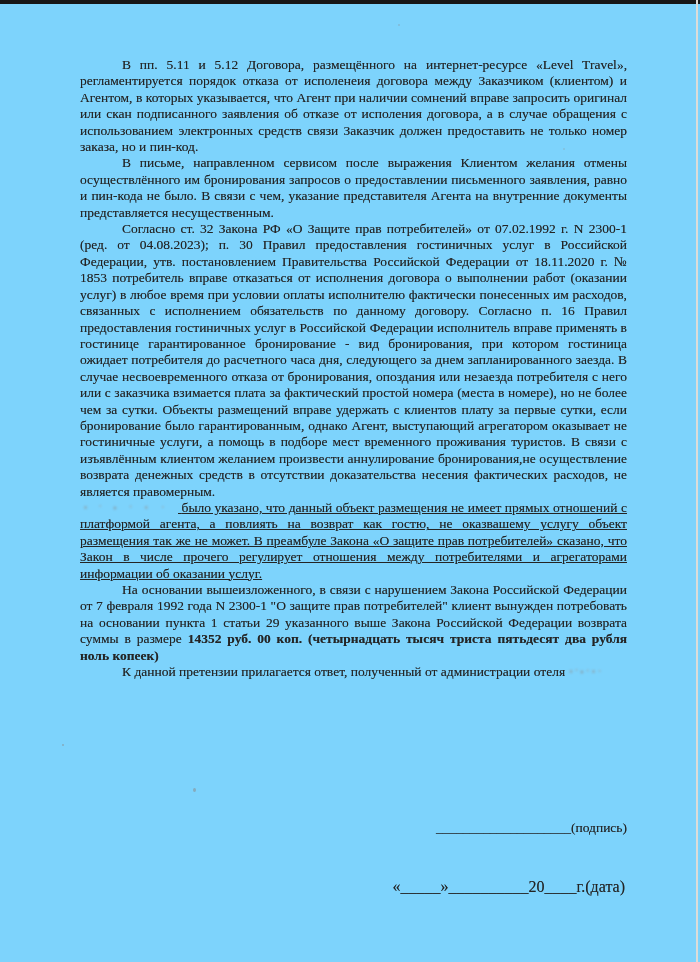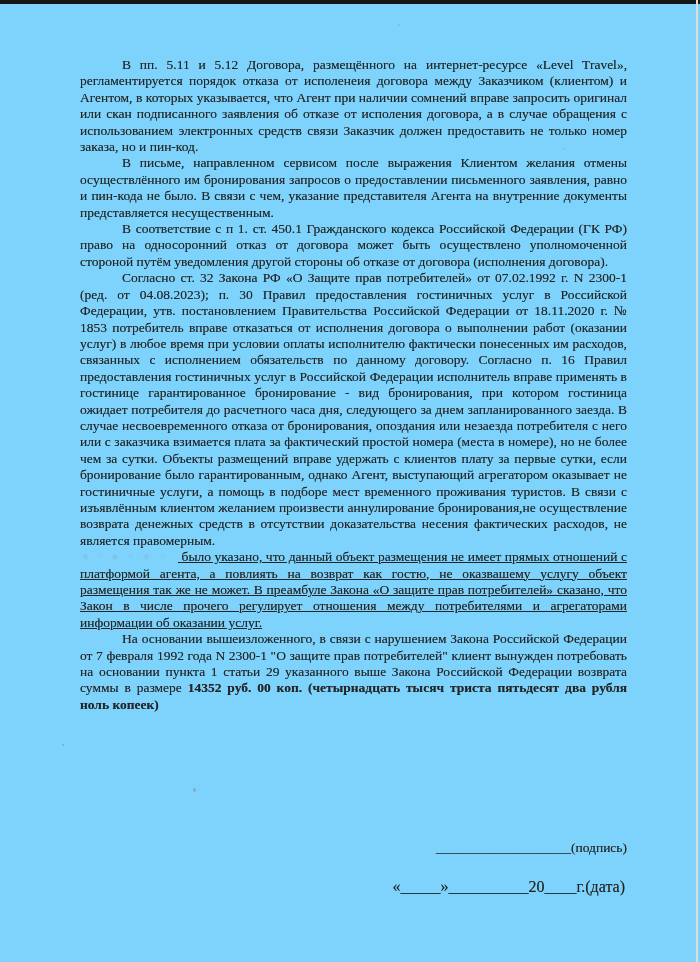--- a/index.html
+++ b/index.html
@@ -35,21 +35,21 @@
       radial-gradient(circle 3px at 6% 55%, #8f8f8f 0, transparent 75%),
       radial-gradient(circle 2px at 22% 40%, #9c9c9c 0, transparent 75%),
       radial-gradient(circle 3px at 38% 60%, #8a8a8a 0, transparent 75%),
       radial-gradient(circle 2px at 55% 45%, #999 0, transparent 75%),
       radial-gradient(circle 3px at 72% 55%, #929292 0, transparent 75%),
       radial-gradient(circle 2px at 90% 50%, #9c9c9c 0, transparent 75%);
     filter:blur(1.2px); opacity:.75;
   }
   .smudge.small { width:34px; margin-right:0; margin-left:4px; }
   .sig-row {
-    position:absolute; top:840px; right:73px;
+    position:absolute; top:820px; right:73px;
     font-size:13.5px; white-space:nowrap;
     text-shadow:0 0 0.4px rgba(20,20,20,0.45);
   }
   .date-row {
     position:absolute; top:878px; right:75px;
     font-size:16px; white-space:nowrap;
     text-shadow:0 0 0.4px rgba(20,20,20,0.45);
   }
   .speck { position:absolute; background:#8d8d8d; border-radius:50%; opacity:.55; }
   .speck1 { left:193px; top:788px; width:3px; height:4px; }
@@ -64,35 +64,37 @@
 
   <div class="scan-top-bar"></div>
   <div class="scan-right-edge"></div>
 
   <div class="doc-text">
 
     <p class="para">В пп. 5.11 и 5.12 Договора, размещённого на интернет-ресурсе «Level Travel», регламентируется порядок отказа от исполенеия договора между Заказчиком (клиентом) и Агентом, в которых указывается, что Агент при наличии сомнений вправе запросить оригинал или скан подписанного заявления об отказе от исполения договора, а в случае обращения с использованием электронных средств связи Заказчик должен предоставить не только номер заказа, но и пин-код.</p>
 
     <p class="para">В письме, направленном сервисом после выражения Клиентом желания отмены осуществлённого им бронирования запросов о предоставлении письменного заявления, равно и пин-кода не было. В связи с чем, указание представителя Агента на внутренние документы представляется несущественным.</p>
 
-    <p class="para">В соответствие с п 1. ст. 450.1 Гражданского кодекса Российской Федерации (ГК РФ) право на односоронний отказ от договора может быть осуществлено уполномоченной стороной путём уведомления другой стороны об отказе от договора (исполнения договора).</p>
 
     <p class="para">Согласно ст. 32 Закона РФ «О Защите прав потребителей» от 07.02.1992 г. N 2300-1 (ред. от 04.08.2023); п. 30 Правил предоставления гостиничных услуг в Российской Федерации, утв. постановлением Правительства Российской Федерации от 18.11.2020 г. № 1853 потребитель вправе отказаться от исполнения договора о выполнении работ (оказании услуг) в любое время при условии оплаты исполнителю фактически понесенных им расходов, связанных с исполнением обязательств по данному договору.  Согласно п. 16 Правил предоставления гостиничных услуг в Российской Федерации исполнитель вправе применять в гостинице гарантированное бронирование - вид бронирования, при котором гостиница ожидает потребителя до расчетного часа дня, следующего за днем запланированного заезда. В случае несвоевременного отказа от бронирования, опоздания или незаезда потребителя с него или с заказчика взимается плата за фактический простой номера (места в номере), но не более чем за сутки. Объекты размещений вправе удержать с клиентов плату за первые сутки, если бронирование было гарантированным, однако Агент, выступающий агрегатором оказывает не гостиничные услуги, а помощь в подборе мест временного проживания туристов.  В связи с изъявлённым клиентом желанием произвести аннулирование бронирования,не осуществление возврата денежных средств в отсутствии доказательства несения фактических расходов, не является правомерным.</p>
 
 
     <p class="para noindent">
       <span class="smudge"></span>
       <span>было указано, что данный объект размещения не имеет прямых отношений с платформой агента, а повлиять на возврат как гостю, не оказвашему услугу объект размещения так же не может. В преамбуле Закона «О защите прав потребителей» сказано, что Закон в числе прочего регулирует отношения между потребителями и агрегаторами информации об оказании услуг.</span>
     </p>
 
     <p class="para">
       <span>На основании вышеизложенного, в связи с нарушением Закона Российской Федерации от 7 февраля 1992 года N 2300-1 "О защите прав потребителей" клиент вынужден потребовать на основании пункта 1 статьи 29 указанного выше Закона Российской Федерации возврата суммы в размере </span><b>14352 руб. 00 коп. (четырнадцать тысяч триста пятьдесят два рубля ноль копеек)</b>
     </p>
 
 
+    <p class="para">
+      <span>К данной претензии прилагается ответ, полученный от администрации отеля</span><span class="smudge small"></span>
+    </p>
 
   </div>
 
   <div class="sig-row">
     <span>____________________</span><span>(подпись)</span>
   </div>
 
   <div class="date-row">
     <span>«_____»__________20____г.(дата)</span>
   </div>

